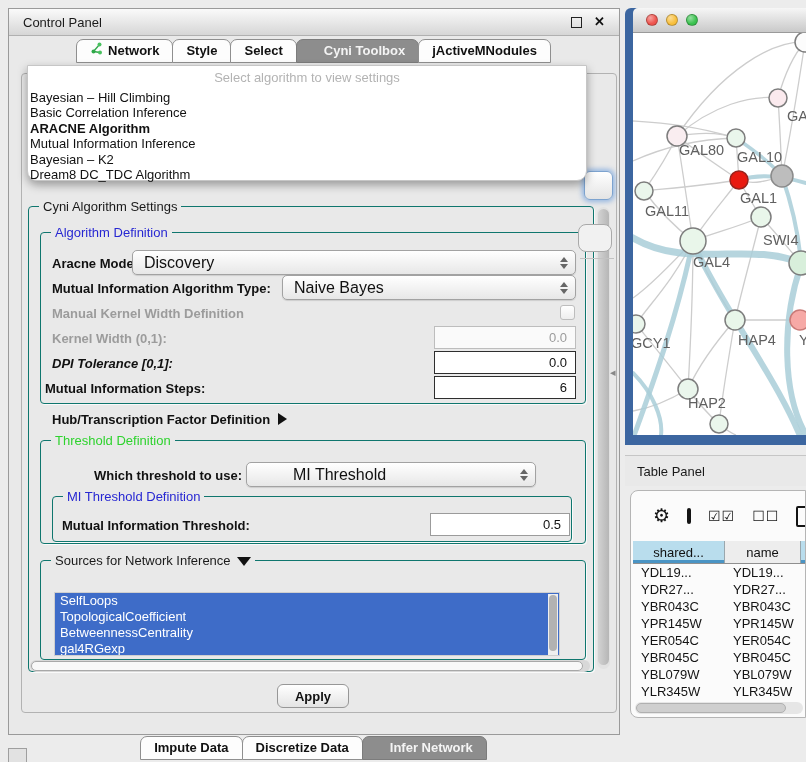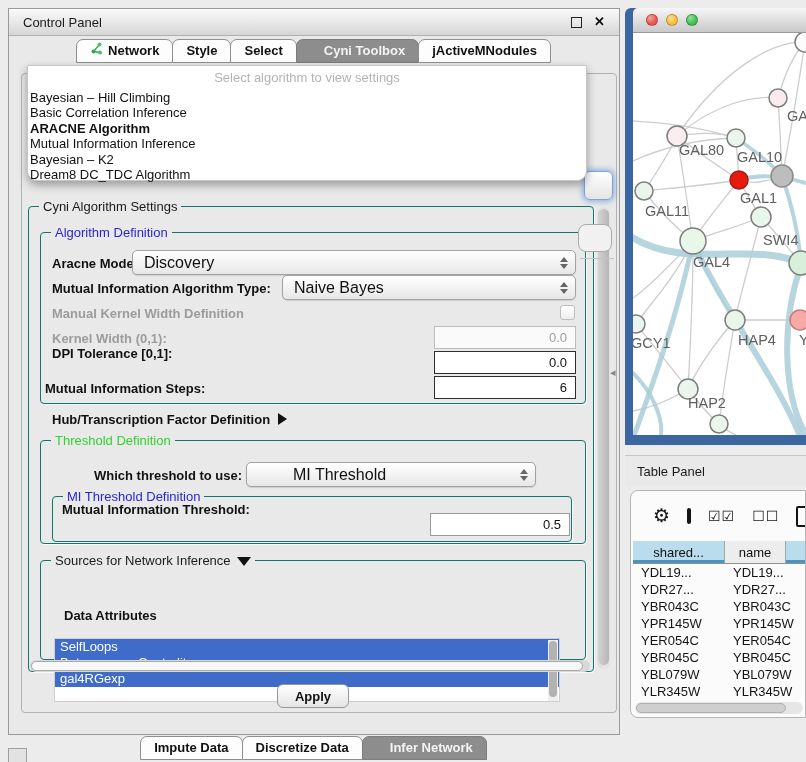--- a/index.html
+++ b/index.html
@@ -210,21 +210,21 @@
       </div>
 
       <span class="flabel dim" style="left:30px;top:232px;">Manual Kernel Width Definition</span>
       <span class="checkbox" style="left:538px;top:231px;"></span>
 
       <span class="flabel dim" style="left:30px;top:257px;">Kernel Width (0,1):</span>
       <div class="tfield dim" style="left:412px;top:252px;width:142px;">
         <span>0.0</span>
       </div>
 
-      <span class="flabel" style="left:30px;top:272px;">DPI Tolerance [0,1]:</span>
+      <span class="flabel" style="left:30px;top:282px;font-style:italic;">DPI Tolerance [0,1]:</span>
       <div class="tfield dark" style="left:412px;top:277px;width:142px;">
         <span>0.0</span>
       </div>
 
       <span class="flabel" style="left:23px;top:307px;">Mutual Information Steps:</span>
       <div class="tfield dark" style="left:412px;top:302px;width:142px;">
         <span>6</span>
       </div>
 
       <span class="flabel" style="left:30px;top:338px;">
@@ -240,34 +240,35 @@
         <span>MI Threshold</span>
         <span class="spinner">
             <span class="spin-up"></span>
             <span class="spin-dn"></span>
           </span>
       </div>
 
       <div class="groupbox" style="left:30px;top:422px;width:520px;height:46px;">
         <span class="legend blue">MI Threshold Definition</span>
       </div>
-      <span class="flabel" style="left:40px;top:428px;">Mutual Information Threshold:</span>
+      <span class="flabel" style="left:40px;top:444px;">Mutual Information Threshold:</span>
       <div class="tfield" style="left:408px;top:439px;width:140px;">
         <span>0.5</span>
       </div>
 
       <div class="groupbox" style="left:18px;top:486px;width:546px;height:100px;">
         <span class="legend">
           <span>Sources for Network Inference</span><span class="tri-down"></span>
         </span>
       </div>
       <span class="flabel" style="left:42px;top:498px;margin-top:36px;">Data Attributes</span>
 
-      <div class="attr-list" style="left:32px;top:518px;margin-top:46px;" id="attr-list">
+      <div class="attr-list" style="left:32px;top:518px;" id="attr-list">
         <div class="attr-item">SelfLoops</div>
+          <div class="attr-item">TopologicalCoefficient</div>
           <div class="attr-item">BetweennessCentrality</div>
           <div class="attr-item">gal4RGexp</div>
           <div class="attr-vsb">
             <div class="thumb"></div>
           </div>
       </div>
 
       <div class="hscroll" style="left:8px;top:586px;width:560px;">
         <div class="thumb" style="width:552px;"></div>
       </div>
@@ -391,21 +392,21 @@
     <div class="tp-toolbar" id="tp-toolbar">
         <span class="icon-gear">⚙</span>
         <span class="icon-split"></span>
         <span class="icon-checks">☑☑</span>
         <span class="icon-checks">☐☐</span>
         <span class="icon-doc"></span>
       </div>
     <div class="tp-table" id="tp-table">
         <div class="tp-hrow">
           <div class="tp-hcell hl" style="width: 92px;">shared...</div>
-          <div class="tp-hcell" style="width: 61px;">name</div>
+          <div class="tp-hcell" style="width: 76px;">name</div>
           <div class="tp-hcell hl" style="width: 62px;">A</div>
         </div>
         <div class="tp-row">
           <div class="tp-cell" style="width: 92px;">YDL19...</div>
           <div class="tp-cell" style="width: 76px;">YDL19...</div>
           <div class="tp-cell" style="width: 62px;">13</div>
         </div>
         <div class="tp-row">
           <div class="tp-cell" style="width: 92px;">YDR27...</div>
           <div class="tp-cell" style="width: 76px;">YDR27...</div>

